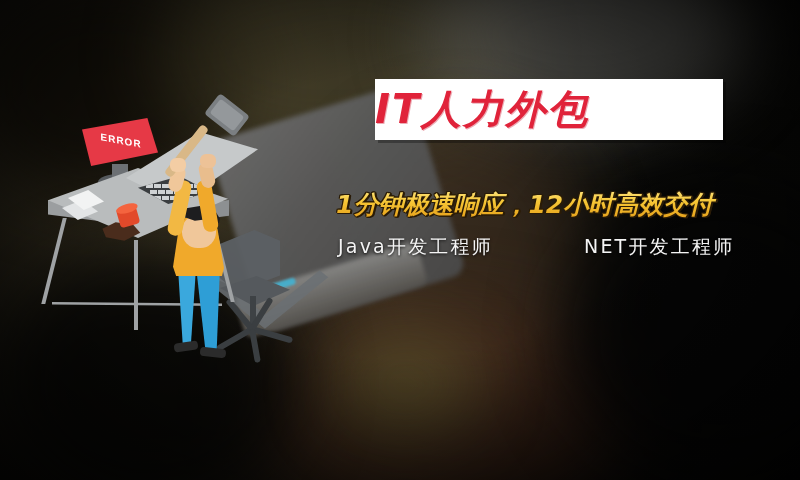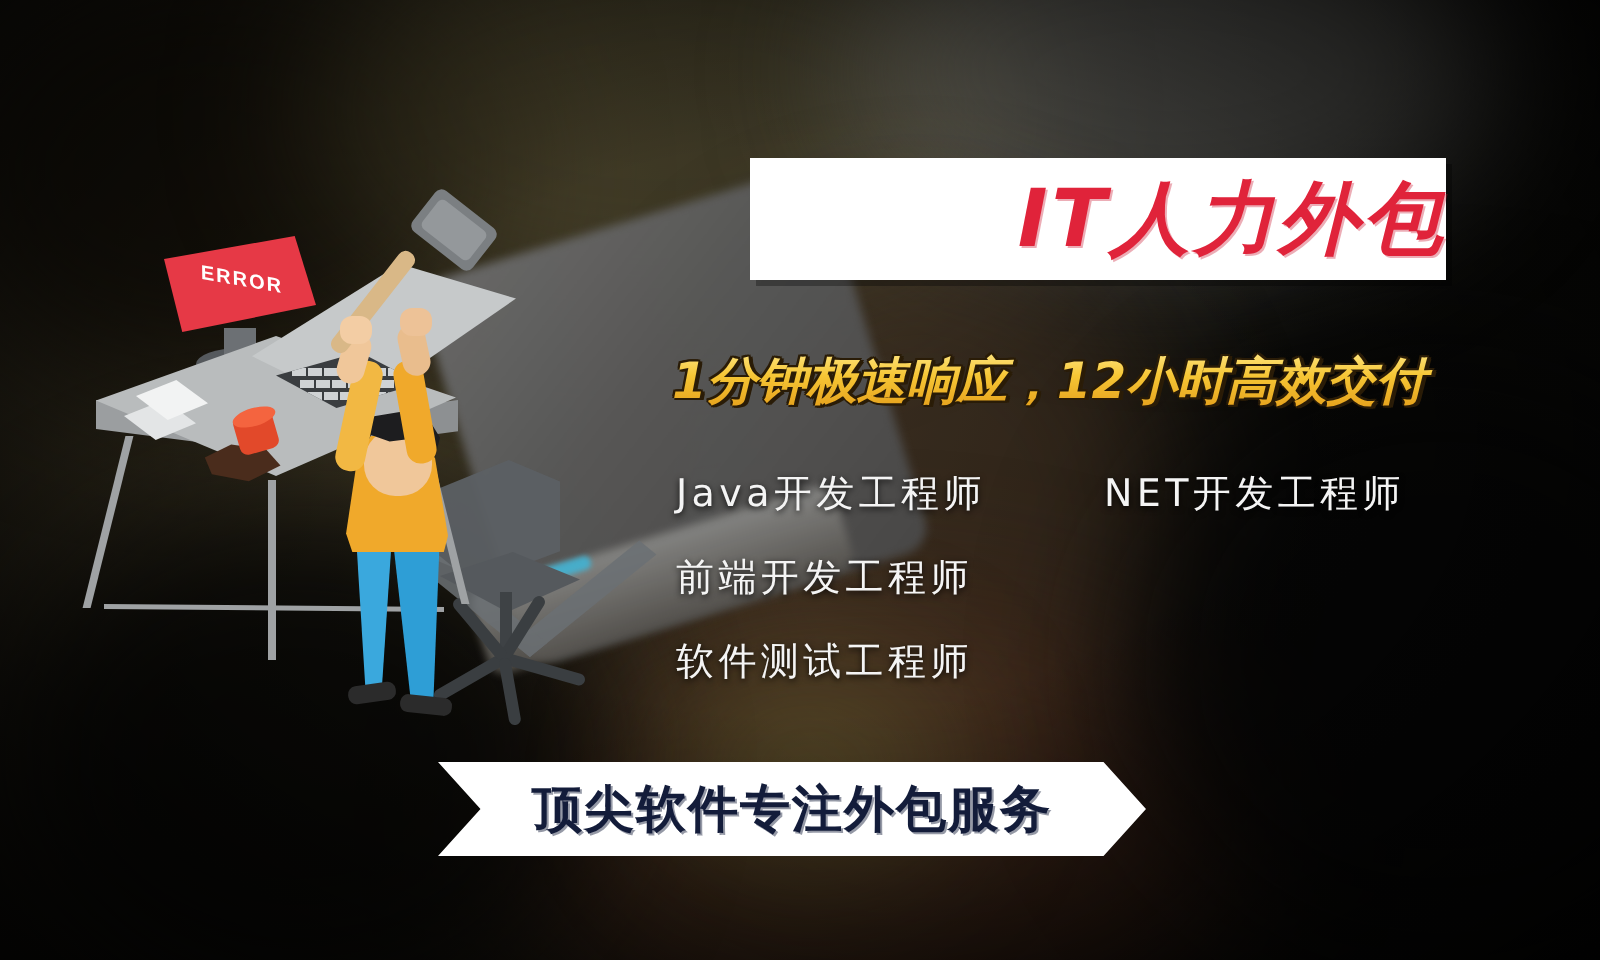--- a/index.html
+++ b/index.html
@@ -160,45 +160,45 @@
   .s5{left:222px;top:246px;width:34px;transform:rotate(80deg);}
   .checkv{left:196px;top:160px;width:70px;height:66px;
     border-left:11px solid #6b7074;border-bottom:11px solid #6b7074;
     transform:rotate(-45deg) skew(6deg,6deg);opacity:.85;}
 
   
   .title-banner{
     position:absolute;left:375px;top:79px;width:348px;height:61px;
     background:#ffffff;
     box-shadow:3px 3px 0 rgba(0,0,0,.30);
-    display:flex;align-items:center;justify-content:flex-end;
+    display:flex;align-items:center;justify-content:flex-start;
   }
   .title-text{
     font-family:"DejaVu Sans","Liberation Sans",sans-serif;
     font-weight:bold;font-style:italic;
     font-size:40px;color:#e0233a;letter-spacing:2px;
     white-space:nowrap;
     text-shadow:1px 1px 0 rgba(200,20,45,.35);
   }
 
   
   .subtitle{
-    position:absolute;left:336px;top:174px;width:440px;
+    position:absolute;left:336px;top:188px;width:440px;
     font-family:"DejaVu Sans","Liberation Sans",sans-serif;
     font-weight:bold;font-style:italic;font-size:25px;
     white-space:nowrap;letter-spacing:0px;
     background:linear-gradient(180deg,#ffe98a 0%,#f6c635 42%,#e39b18 100%);
     -webkit-background-clip:text;background-clip:text;color:transparent;
     -webkit-text-stroke:0px;
     filter:drop-shadow(1.5px 1.5px 0 #2a1c07) drop-shadow(-1px 0 0 #2a1c07) drop-shadow(0 -1px 0 #2a1c07) drop-shadow(1px 0 0 #2a1c07);
   }
 
   
   .roles{position:absolute;left:338px;top:226px;width:450px;}
-  .role-row{display:flex;height:42px;align-items:center;}
+  .role-row{display:flex;height:42px;align-items:center;gap:32px;}
   .role{
     color:#f4f4f4;font-size:19px;letter-spacing:2.2px;white-space:nowrap;
     font-family:"DejaVu Sans","Liberation Sans",sans-serif;
     text-shadow:0 1px 3px rgba(0,0,0,.85);
   }
   .role.c1{width:214px;}
   .ribbon-inner{
     position:absolute;left:219px;top:381px;width:354px;height:47px;
     background:#ffffff;
     clip-path:polygon(0% 0%, 94% 0%, 100% 50%, 94% 100%, 0% 100%, 6% 50%);
@@ -310,24 +310,19 @@
   </div>
 
   <div class="subtitle">1分钟极速响应，12小时高效交付</div>
 
   <div class="roles">
     <div class="role-row">
       <span class="role c1">Java开发工程师</span>
       <span class="role">NET开发工程师</span>
     </div>
     <div class="role-row">
-      <span class="role c1">前端开发工程师</span>
     </div>
     <div class="role-row">
-      <span class="role">软件测试工程师</span>
     </div>
   </div>
 
-  <div class="ribbon-inner">
-    <span class="ribbon-text">顶尖软件专注外包服务</span>
-  </div>
 
 </div>
 
 </body></html>

